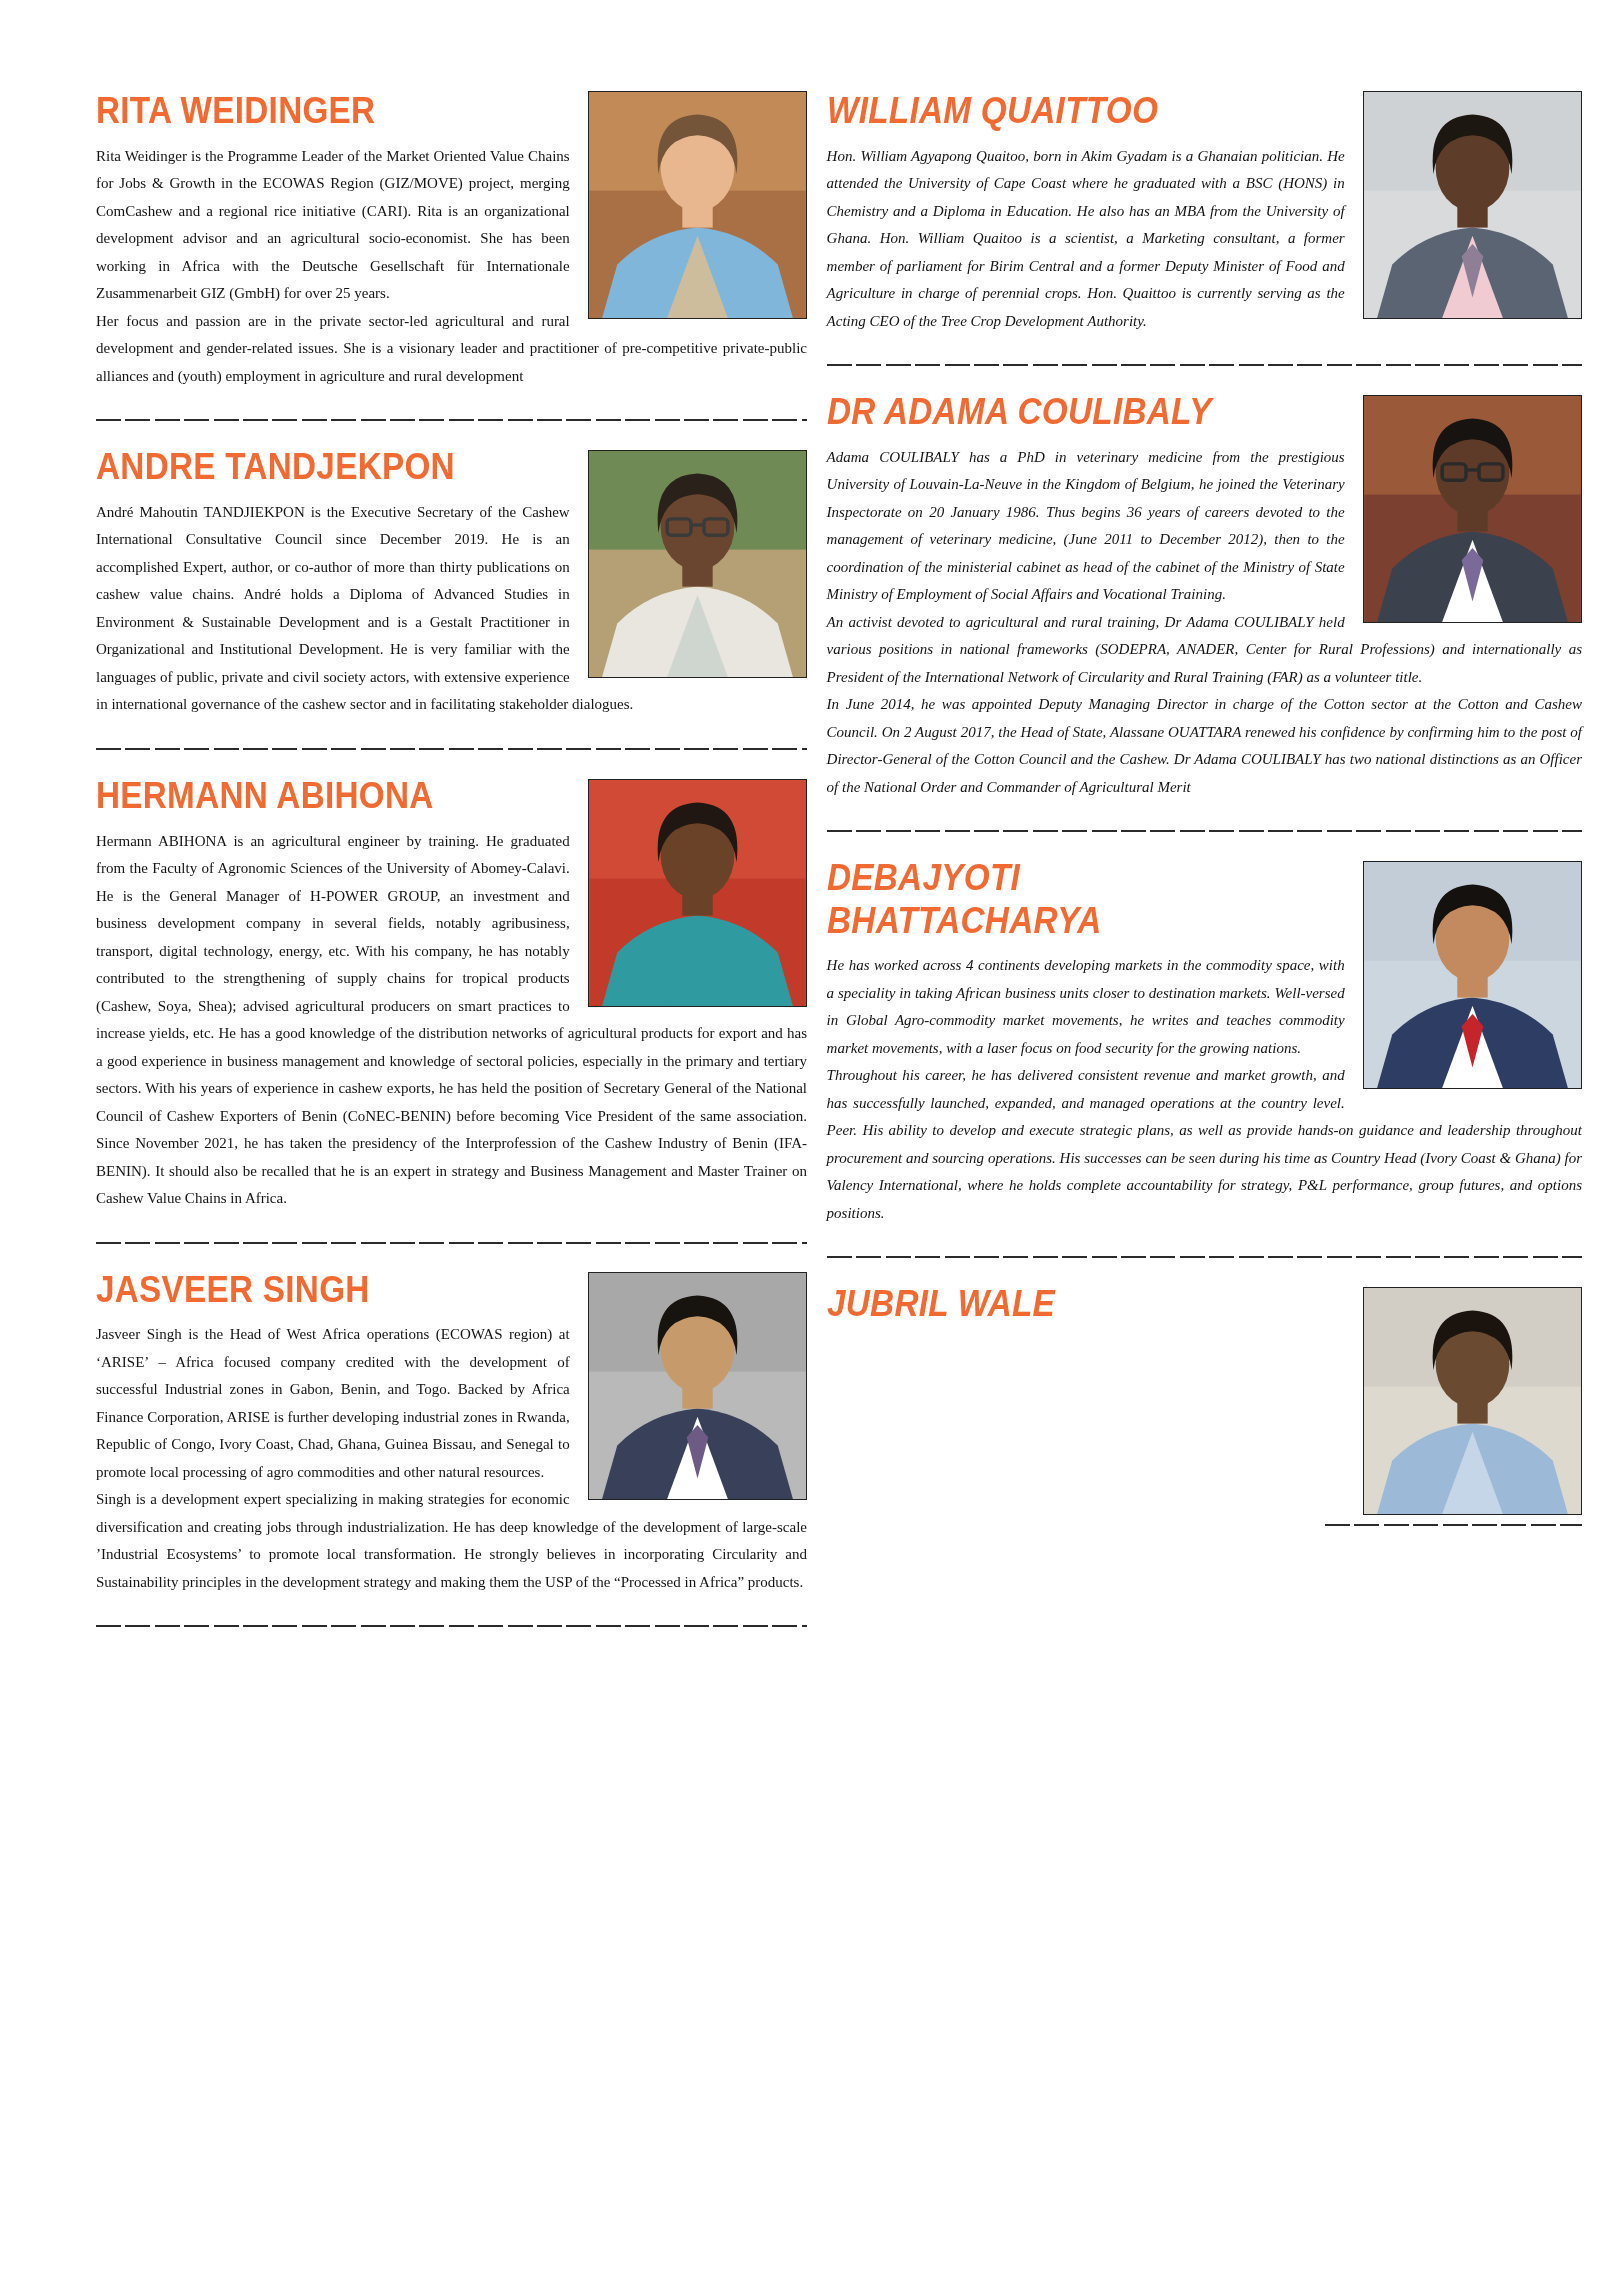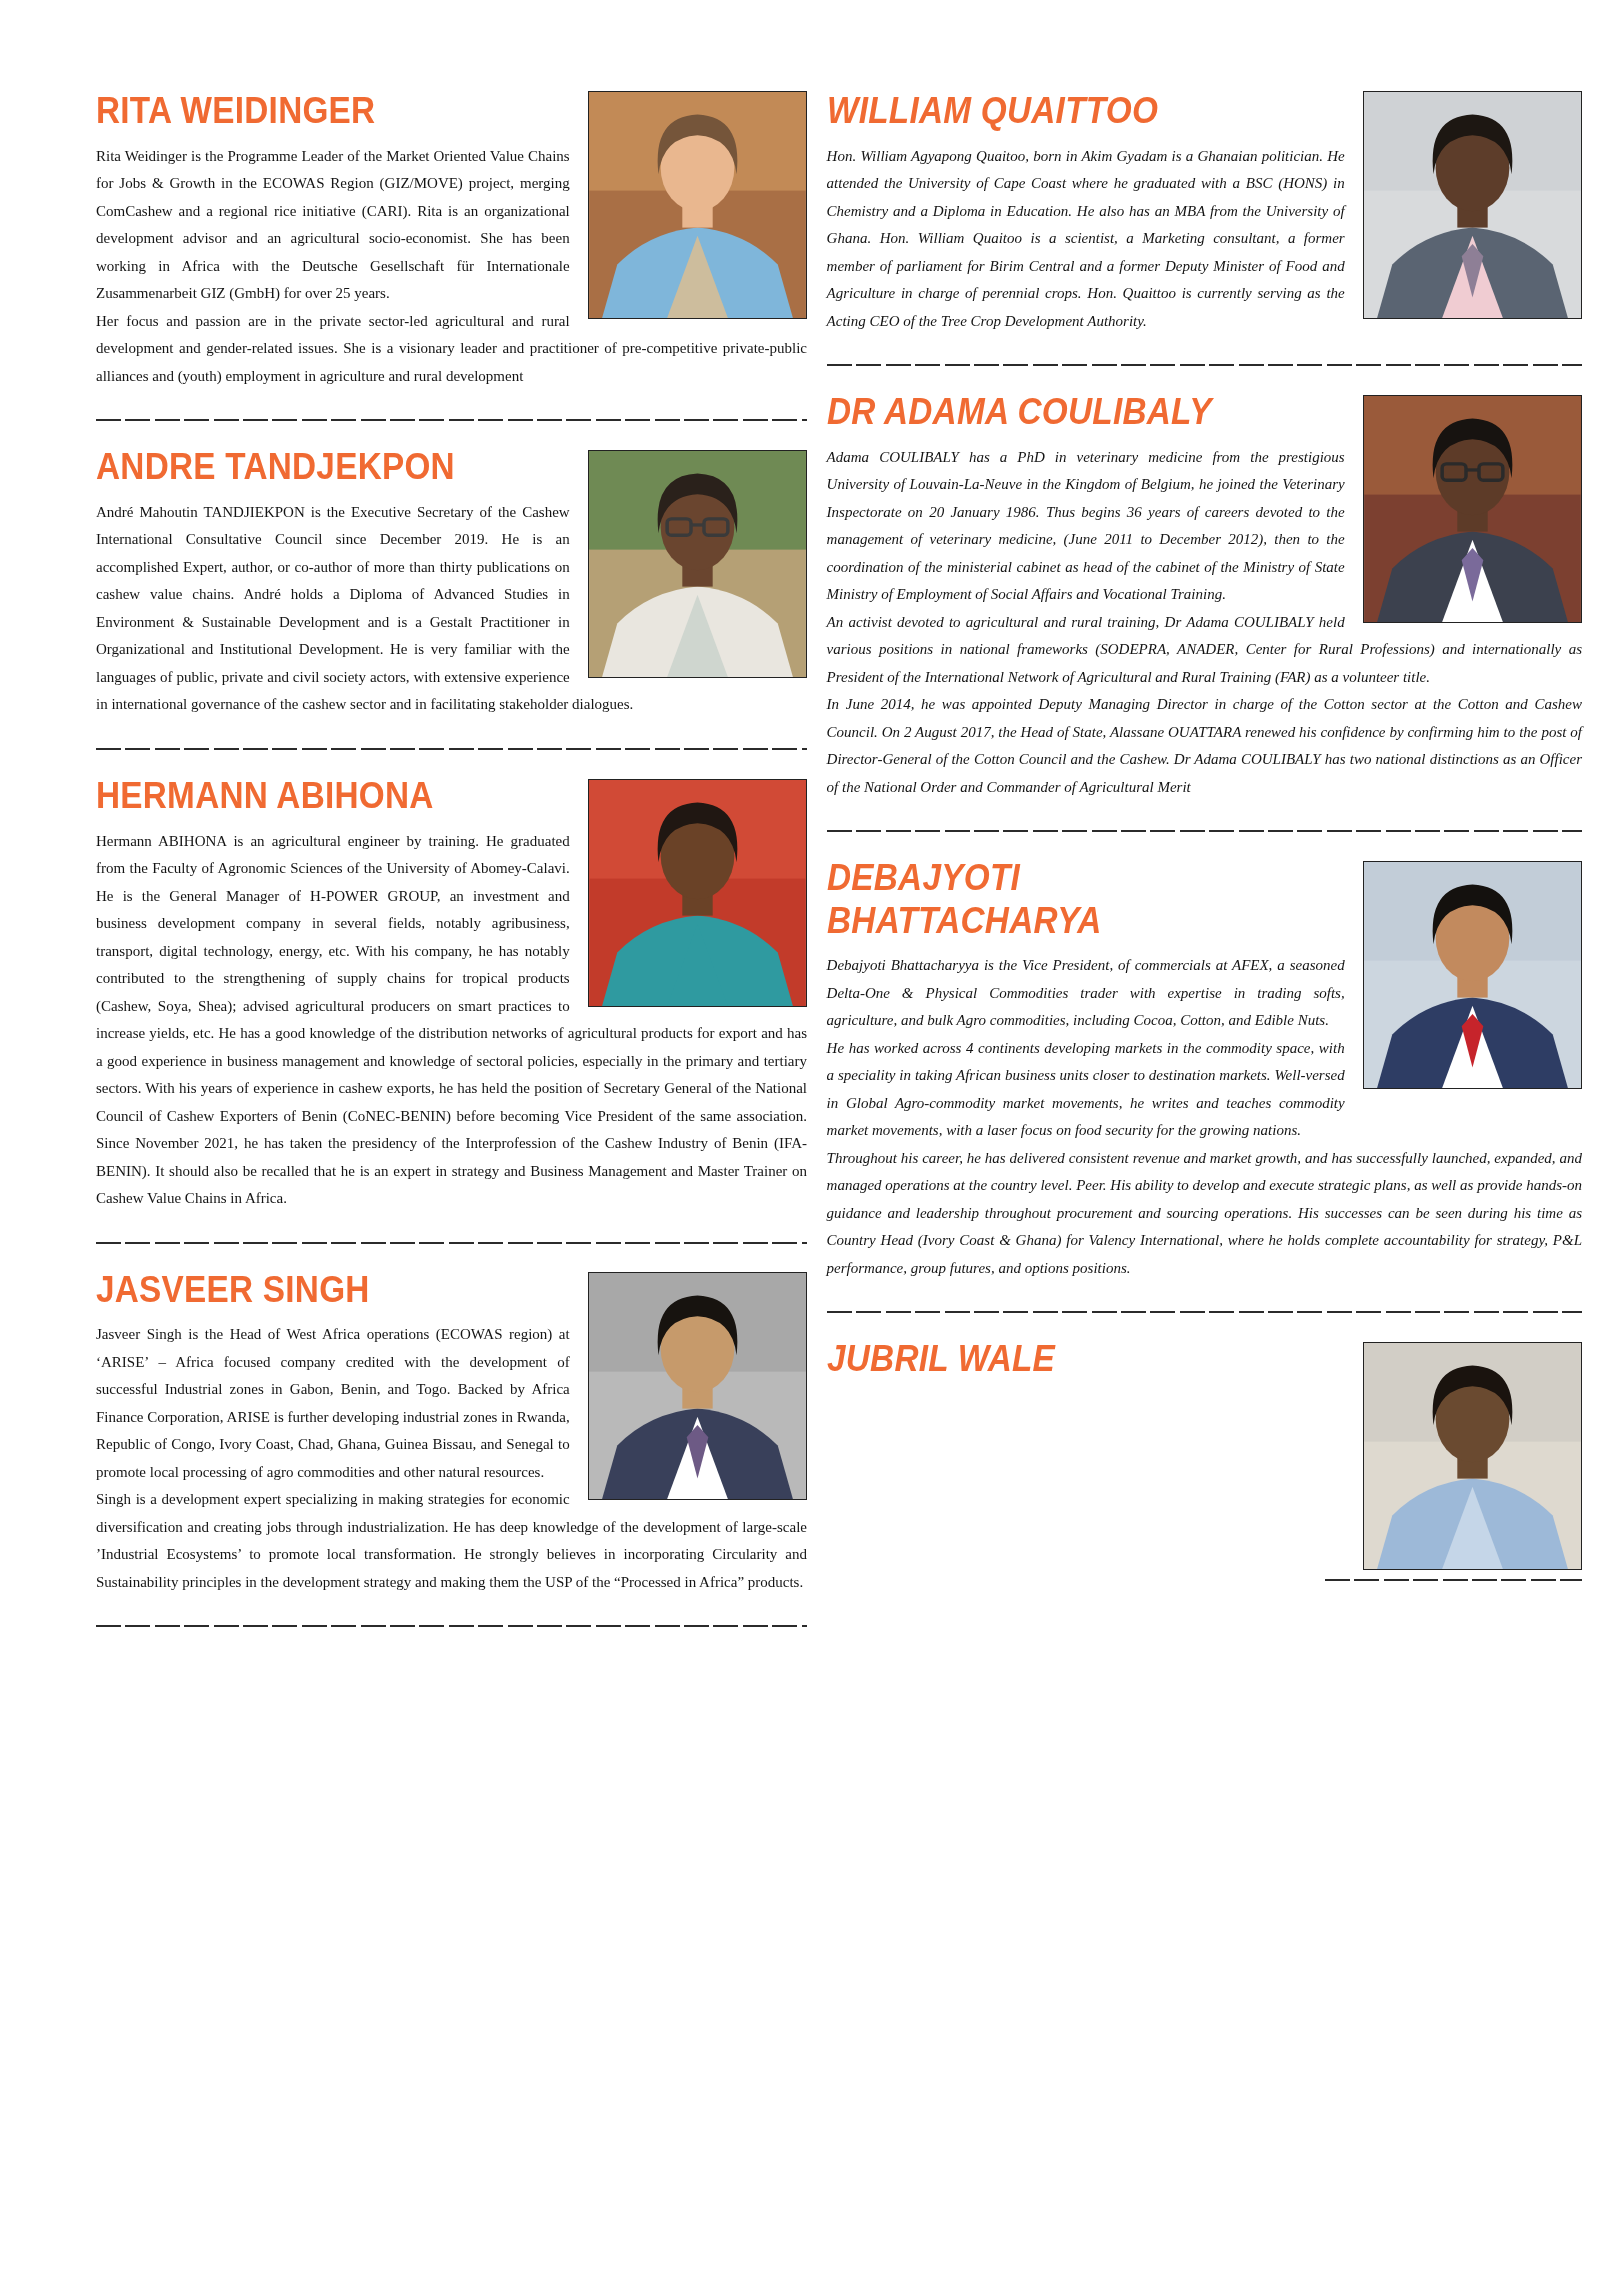--- a/index.html
+++ b/index.html
@@ -146,35 +146,34 @@
     <div class="sep"></div>
 
     <section>
       <figure class="photo" style="--bg: #7c4030; --bg2: #9a5a3a; --coat: #3c414e; --shirt: #ffffff; --tie: #7a6a9a; --skin: #5d3b28; --hair: #171310; --glasses: #2a2a2a;">
         <svg viewBox="0 0 332 346" width="217" height="226">
             <use href="#person-sym"></use>
           </svg>
       </figure>
       <h2>DR ADAMA COULIBALY</h2>
       <p>Adama COULIBALY has a PhD in veterinary medicine from the prestigious University of Louvain-La-Neuve in the Kingdom of Belgium, he joined the Veterinary Inspectorate on 20 January 1986. Thus begins 36 years of careers devoted to the management of veterinary medicine, (June 2011 to December 2012), then to the coordination of the ministerial cabinet as head of the cabinet of the Ministry of State Ministry of Employment of Social Affairs and Vocational Training.</p>
-      <p>An activist devoted to agricultural and rural training, Dr Adama COULIBALY held various positions in national frameworks (SODEPRA, ANADER, Center for Rural Professions) and internationally as President of the International Network of Agricultural and Rural Training (FAR) as a volunteer title.</p>
+      <p>An activist devoted to agricultural and rural training, Dr Adama COULIBALY held various positions in national frameworks (SODEPRA, ANADER, Center for Rural Professions) and internationally as President of the International Network of Circularity and Rural Training (FAR) as a volunteer title.</p>
       <p>In June 2014, he was appointed Deputy Managing Director in charge of the Cotton sector at the Cotton and Cashew Council. On 2 August 2017, the Head of State, Alassane OUATTARA renewed his confidence by confirming him to the post of Director-General of the Cotton Council and the Cashew. Dr Adama COULIBALY has two national distinctions as an Officer of the National Order and Commander of Agricultural Merit</p>
     </section>
 
     <div class="sep"></div>
 
     <section>
       <figure class="photo" style="--bg: #ccd6df; --bg2: #c2cdd8; --coat: #2e3d64; --shirt: #ffffff; --tie: #c6242b; --skin: #c28a5e; --hair: #14110e;">
         <svg viewBox="0 0 332 346" width="217" height="226">
             <use href="#person-sym"></use>
           </svg>
       </figure>
       <h2>DEBAJYOTI
 BHATTACHARYA</h2>
-      <p>Debajyoti Bhattacharyya is the Vice President, of commercials at AFEX, a seasoned Delta-One &amp; Physical Commodities trader with expertise in trading softs, agriculture, and bulk Agro commodities, including Cocoa, Cotton, and Edible Nuts.</p>
       <p>He has worked across 4 continents developing markets in the commodity space, with a speciality in taking African business units closer to destination markets. Well-versed in Global Agro-commodity market movements, he writes and teaches commodity market movements, with a laser focus on food security for the growing nations.</p>
       <p>Throughout his career, he has delivered consistent revenue and market growth, and has successfully launched, expanded, and managed operations at the country level. Peer. His ability to develop and execute strategic plans, as well as provide hands-on guidance and leadership throughout procurement and sourcing operations. His successes can be seen during his time as Country Head (Ivory Coast &amp; Ghana) for Valency International, where he holds complete accountability for strategy, P&amp;L performance, group futures, and options positions.</p>
     </section>
 
     <div class="sep"></div>
 
     <section>
       <figure class="photo" style="--bg: #ded9cf; --bg2: #d2cec6; --coat: #9db9d8; --shirt: #c5d6e8; --skin: #6a4a30; --hair: #1a130e;">
         <svg viewBox="0 0 332 346" width="217" height="226">
             <use href="#person-sym"></use>

